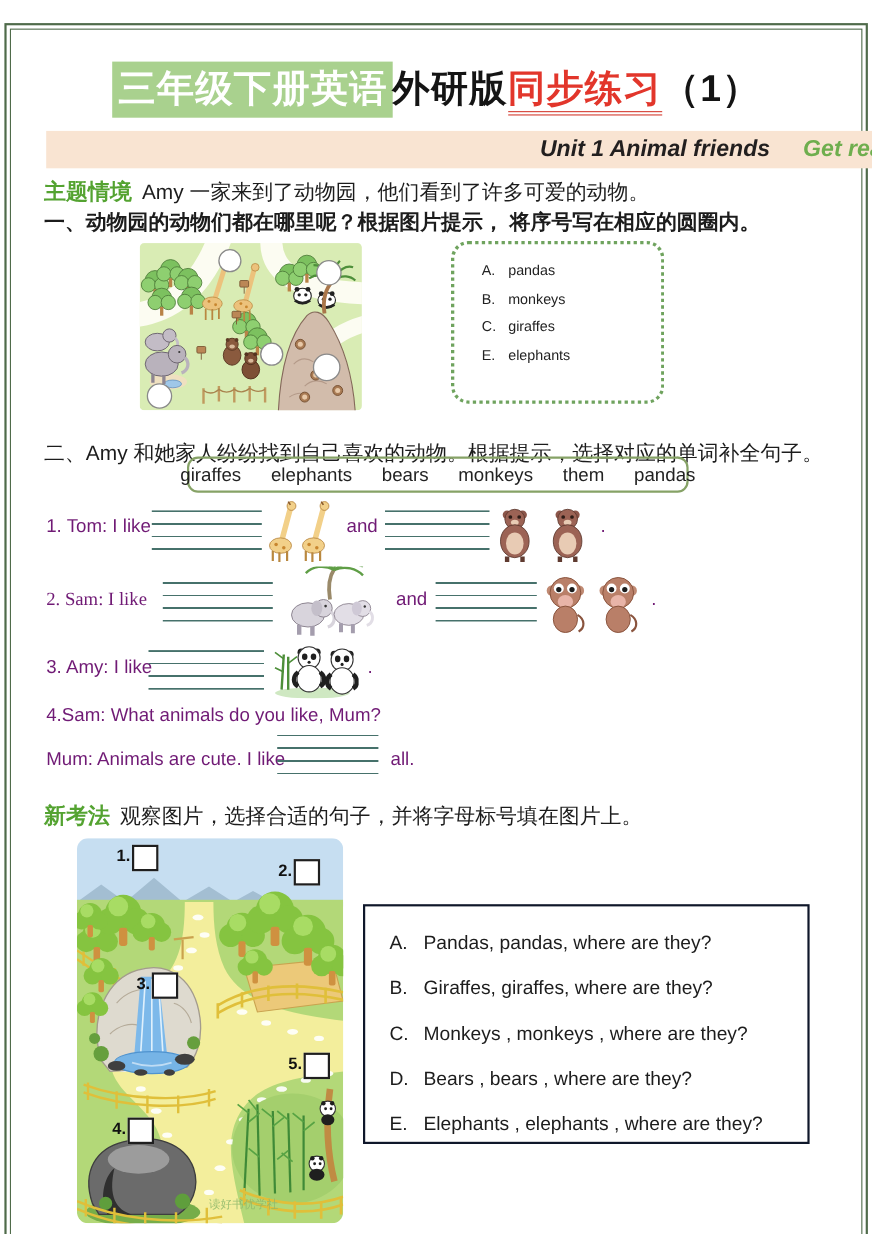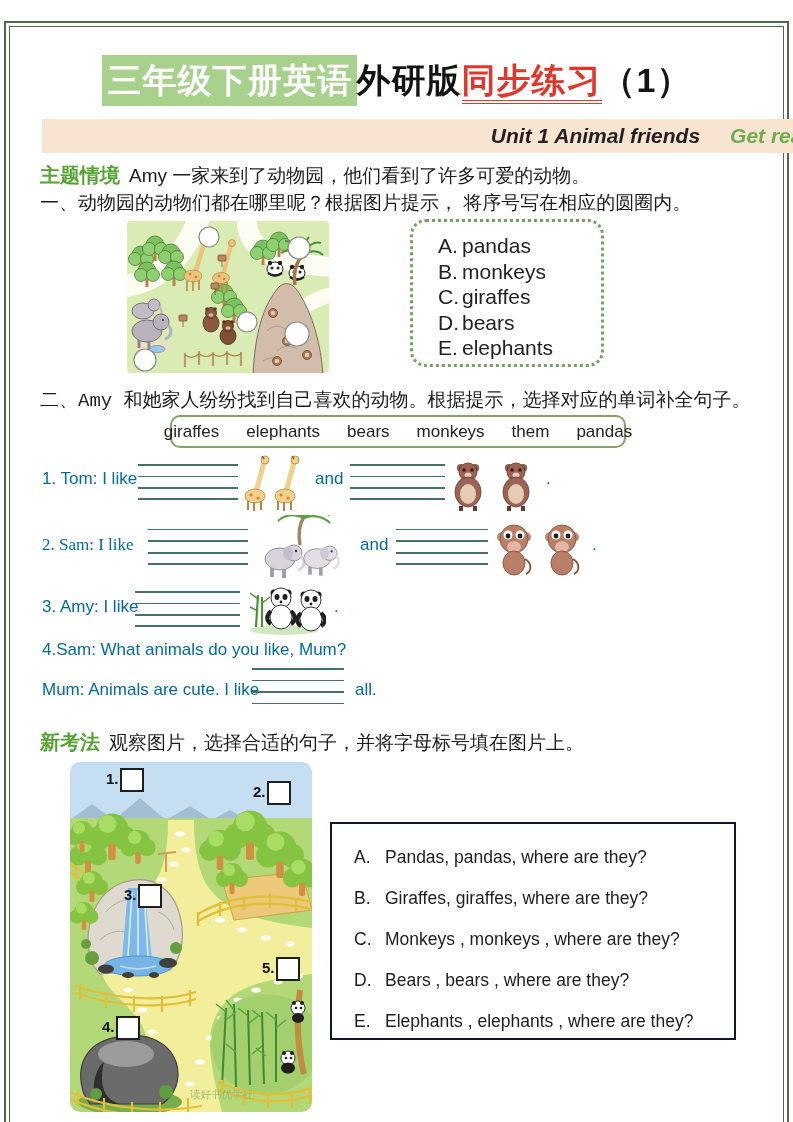--- a/index.html
+++ b/index.html
@@ -14,34 +14,34 @@
   .t-red{color:#e2362b;border-bottom:4px double #d53c31;padding-bottom:1px;}
 
   .unit-bar{position:absolute;left:42px;top:102px;width:785px;height:34px;background:#f9e4d2;display:flex;align-items:center;justify-content:flex-end;font-size:21px;font-weight:bold;font-style:italic;}
   .unit-title{color:#221f1f;}
   .get-ready{color:#6fae4e;margin-left:30px;}
 
   .line{position:absolute;left:40px;width:715px;font-size:19px;line-height:26px;}
   .green-label{color:#54a331;font-weight:bold;font-size:20px;margin-right:9px;}
 
   .options-box{position:absolute;left:410px;top:202px;width:194px;height:148px;border:3px dotted #6fa35e;border-radius:16px;box-sizing:border-box;padding:11px 0 0 25px;}
-  .option{font-size:21px;line-height:25.5px;color:#222;}
+  .option{font-size:13px;line-height:25.5px;color:#222;}
   .option .ol{display:inline-block;min-width:24px;}
 
   .map1{position:absolute;left:127px;top:204px;}
   .map2-wrap{position:absolute;left:70px;top:745px;width:242px;height:350px;}
   .map2-wrap svg{position:absolute;left:0;top:0;}
   .marker{position:absolute;display:flex;align-items:flex-start;}
   .mnum{font-size:15px;font-weight:600;color:#111;margin-right:1px;line-height:22px;}
   .mbox{width:20px;height:20px;background:#fff;border:2px solid #1f1f1f;}
 
   .word-bank{position:absolute;left:170px;top:398px;width:456px;height:33px;border:2px solid #86a266;border-radius:10px;box-sizing:border-box;display:flex;align-items:center;justify-content:center;gap:27px;font-size:17px;color:#222;}
 
   .s2row{position:absolute;left:40px;width:715px;}
-  .s2row .txt{position:absolute;font-size:17px;color:#0369a1;white-space:nowrap;}
+  .s2row .txt{position:absolute;font-size:17px;color:#701a75;white-space:nowrap;}
   .wlines{position:absolute;background:repeating-linear-gradient(to bottom,#46716b 0 1.5px,transparent 1.5px 11.5px);height:36px;}
   .aimg{position:absolute;}
 
   .sentence-box{position:absolute;left:330px;top:805px;width:406px;height:218px;border:2px solid #0f172a;box-sizing:border-box;padding:13px 0 0 22px;}
   .sline{font-size:17.5px;color:#1d1d1d;line-height:41px;white-space:nowrap;}
   .sline .sl{display:inline-block;min-width:31px;}
 </style>
 </head>
 <body>
 
@@ -53,21 +53,21 @@
 
   <div class="unit-bar">
     <span class="unit-title">Unit 1 Animal friends</span>
     <span class="get-ready">Get ready</span>
   </div>
 
   <div class="line" style="top:145px;">
     <span class="green-label">主题情境</span><span>Amy 一家来到了动物园，他们看到了许多可爱的动物。</span>
   </div>
 
-  <div class="line" style="top:173px;">一、动物园的动物们都在哪里呢？根据图片提示， 将序号写在相应的圆圈内。</div>
+  <div class="line" style="top:173px;font-weight:bold;">一、动物园的动物们都在哪里呢？根据图片提示， 将序号写在相应的圆圈内。</div>
 
   <svg class="map1" width="202" height="152" viewBox="0 0 202 152">
     <defs>
       <clipPath id="m1c">
           <rect width="202" height="152" rx="4"></rect>
         </clipPath>
       <g id="tr1">
           <circle cx="0" cy="0" r="9" fill="#7cc15f" stroke="#4e7d3a" stroke-width="0.8"></circle>
           <circle cx="-6" cy="4" r="6.5" fill="#8ecf70" stroke="#4e7d3a" stroke-width="0.8"></circle>
           <circle cx="6" cy="4" r="6.5" fill="#8ecf70" stroke="#4e7d3a" stroke-width="0.8"></circle>
@@ -187,25 +187,24 @@
       <circle cx="120" cy="101" r="10" fill="#fff" stroke="#8a8a8a" stroke-width="1.2"></circle>
       <circle cx="170" cy="113" r="12" fill="#fff" stroke="#8a8a8a" stroke-width="1.2"></circle>
       <circle cx="18" cy="139" r="11" fill="#fff" stroke="#8a8a8a" stroke-width="1.2"></circle>
     </g>
   </svg>
 
   <div class="options-box">
     <div class="option"><span class="ol">A.</span><span>pandas</span></div>
     <div class="option"><span class="ol">B.</span><span>monkeys</span></div>
     <div class="option"><span class="ol">C.</span><span>giraffes</span></div>
-    <div class="option"><span class="ol">D.</span><span>bears</span></div>
     <div class="option"><span class="ol">E.</span><span>elephants</span></div>
   </div>
 
-  <div class="line" style="top:371px;font-family:Liberation Mono, monospace;">二、Amy 和她家人纷纷找到自己喜欢的动物。根据提示，选择对应的单词补全句子。</div>
+  <div class="line" style="top:383px;">二、Amy 和她家人纷纷找到自己喜欢的动物。根据提示，选择对应的单词补全句子。</div>
 
   <div class="word-bank">
     <span>giraffes</span>
     <span>elephants</span>
     <span>bears</span>
     <span>monkeys</span>
     <span>them</span>
     <span>pandas</span>
   </div>
 

